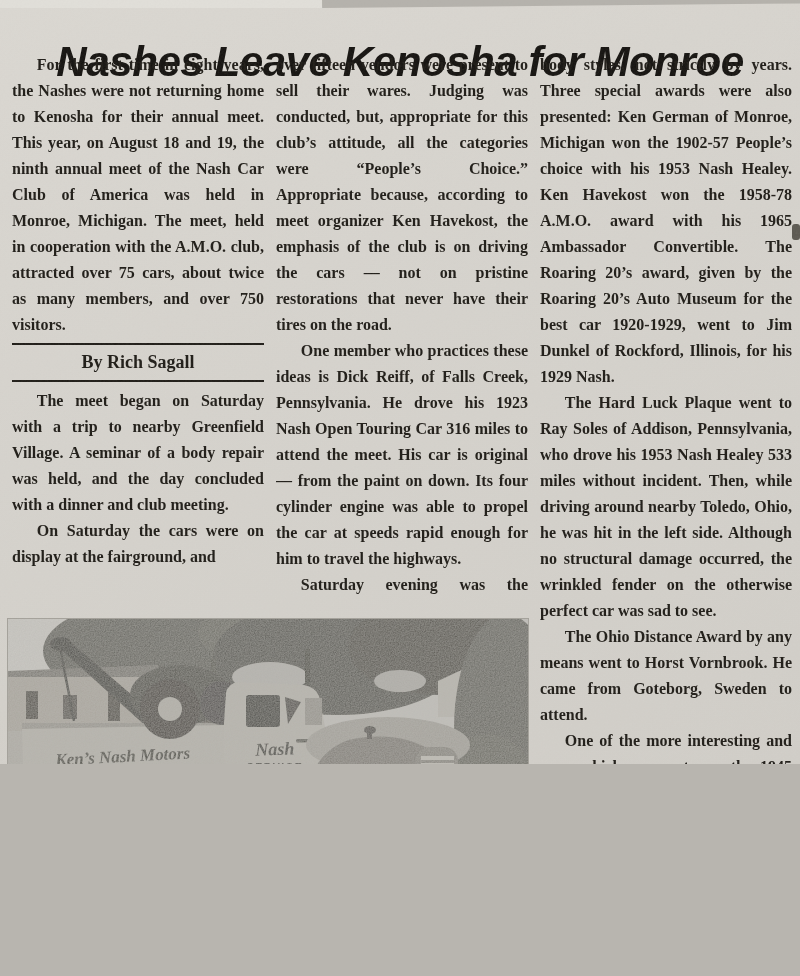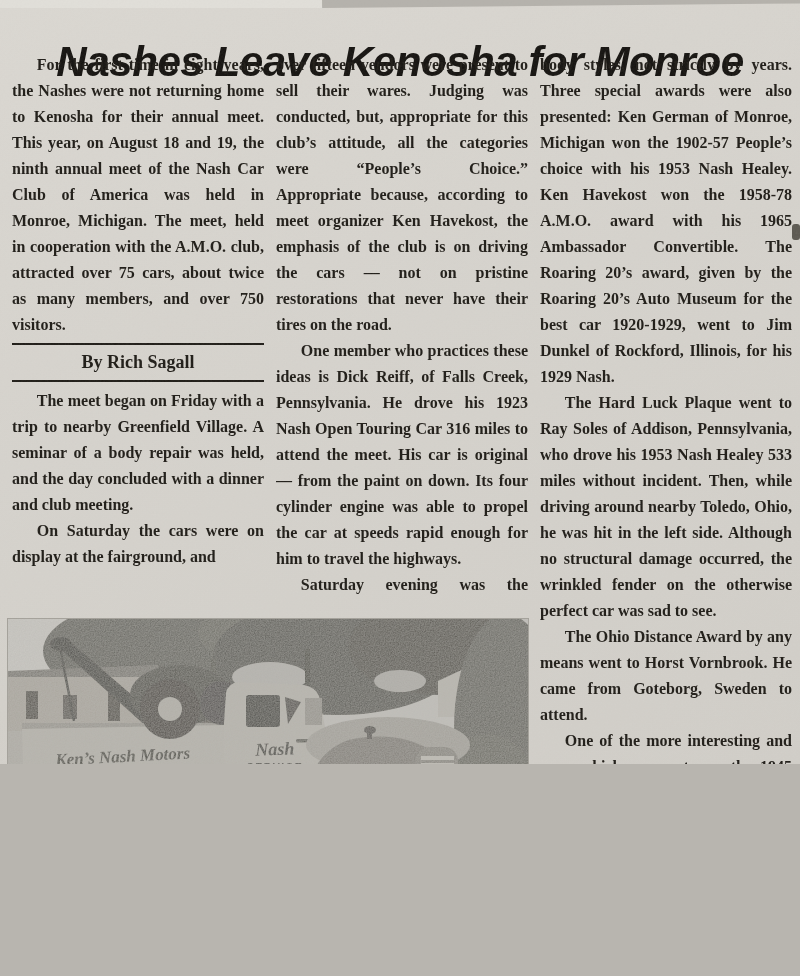--- a/index.html
+++ b/index.html
@@ -73,21 +73,21 @@
   <div class="scan-corner-tl"></div>
   <div class="scan-edge-top"></div>
 
   <h1 class="headline">Nashes Leave Kenosha for Monroe</h1>
 
   <div class="col col-1">
     <p class="para">For the first time in eight years, the Nashes were not returning home to Kenosha for their annual meet. This year, on August 18 and 19, the ninth annual meet of the Nash Car Club of America was held in Monroe, Michigan. The meet, held in cooperation with the A.M.O. club, attracted over 75 cars, about twice as many members, and over 750 visitors.</p>
     <div class="byline-box">
       <span>By Rich Sagall</span>
     </div>
-    <p class="para">The meet began on Friday with a trip to nearby Greenfield Village. A seminar of a body repair was held, and the day concluded with a dinner and club meeting.</p>
+    <p class="para">The meet began on Saturday with a trip to nearby Greenfield Village. A seminar of a body repair was held, and the day concluded with a dinner and club meeting.</p>
     <p class="para">On Saturday the cars were on display at the fairground, and</p>
   </div>
 
   <div class="col col-2">
     <p class="para noindent">over fifteen vendors were present to sell their wares. Judging was conducted, but, appropriate for this club’s attitude, all the categories were “People’s Choice.” Appropriate because, according to meet organizer Ken Havekost, the emphasis of the club is on driving the cars — not on pristine restorations that never have their tires on the road.</p>
     <p class="para">One member who practices these ideas is Dick Reiff, of Falls Creek, Pennsylvania. He drove his 1923 Nash Open Touring Car 316 miles to attend the meet. His car is original — from the paint on down. Its four cylinder engine was able to propel the car at speeds rapid enough for him to travel the highways.</p>
     <p class="para">Saturday evening was the awards dinner. The guest speaker was Jim Paxton, a vice president for Interior Design at American Motors.</p>
     <p class="para">The awards home divided by</p>
   </div>
 

